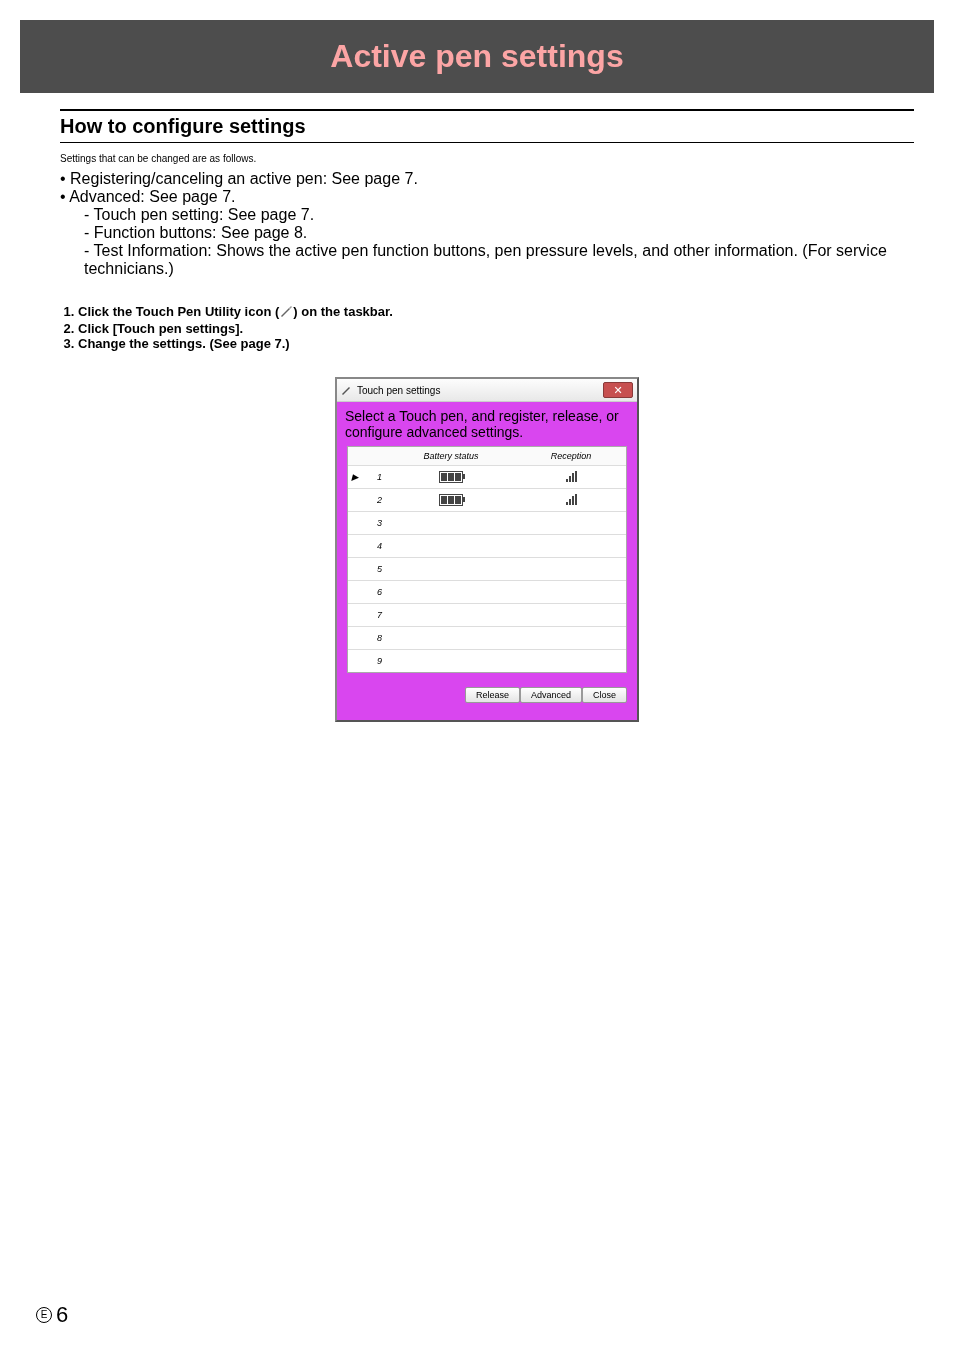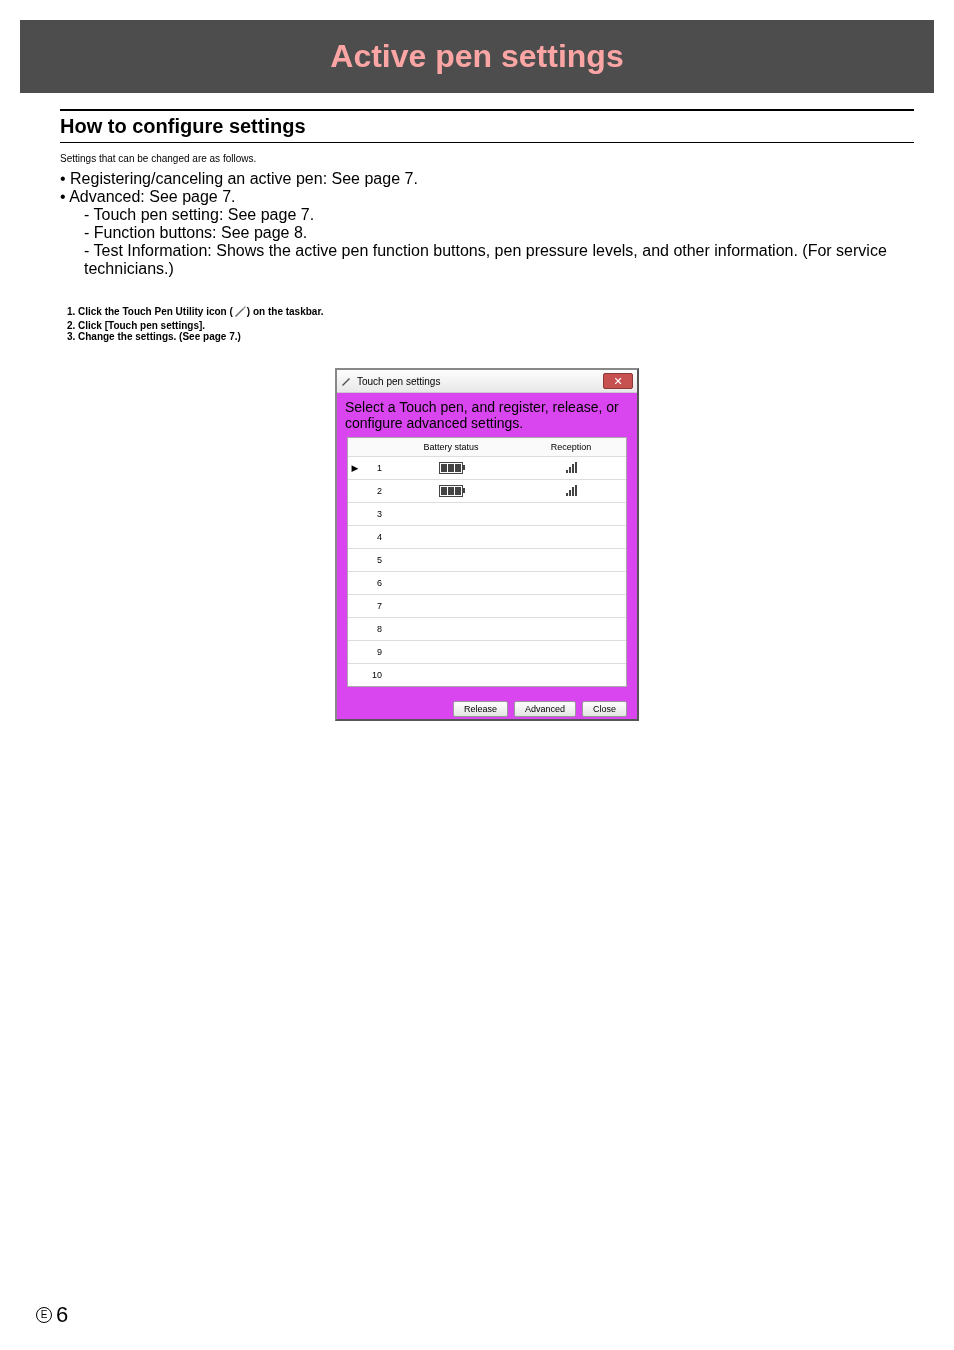--- a/index.html
+++ b/index.html
@@ -47,21 +47,21 @@
   }
   ul.sub {
     list-style: none;
     padding-left: 24px;
     margin: 0;
   }
   ul.sub > li::before {
     content: "- ";
   }
   ol.steps {
-    font-size: 10px;
+    font-size: 13px;
     font-weight: bold;
     padding-left: 18px;
     margin: 26px 0;
   }
   .pen-icon-inline {
     display: inline-block;
     vertical-align: middle;
   }
 
   
@@ -102,20 +102,21 @@
   }
   .grid {
     margin: 0 10px 8px 10px;
     border: 1px solid #aaa;
     background: #fff;
   }
   .grid-head, .grid-row {
     display: flex;
     border-bottom: 1px solid #ddd;
     align-items:center;
+    font-style:italic;
   }
   .grid-row:last-child { border-bottom: none; }
   .c-sel { width: 14px; text-align:center; font-size:9px;}
   .c-num { width: 20px; text-align:right; padding-right:4px; font-size:9px;}
   .c-bat { flex:1; text-align:center; padding:2px 0;}
   .c-rec { width: 110px; text-align:center; padding:2px 0;}
   .grid-head { background:#fafafa; font-size:9px; height:18px;}
   .grid-row { height:22px; }
   .battery {
     display:inline-block;
@@ -126,22 +127,22 @@
   }
   .battery .fill{display:flex;height:100%;gap:1px;padding:1px;box-sizing:border-box;}
   .battery .bar{flex:1;background:#444;}
   .signal {
     display:inline-flex;align-items:flex-end;gap:1px;height:11px;
   }
   .signal span{width:2px;background:#444;}
   .btnrow {
     display:flex;
     justify-content:flex-end;
-    gap:6px;
-    padding:6px 10px 2px 10px;
+    gap:0;
+    padding:6px 10px 17px 10px;
   }
   .winbtn {
     font-size:9px;
     padding:2px 10px;
     background:linear-gradient(#fff,#e4e4e4);
     border:1px solid #999;
     border-radius:2px;
   }
 
   .page-footer {
@@ -284,26 +285,20 @@
             <div class="c-num">8</div>
             <div class="c-bat"></div>
             <div class="c-rec"></div>
           </div>
           <div class="grid-row">
             <div class="c-sel"></div>
             <div class="c-num">9</div>
             <div class="c-bat"></div>
             <div class="c-rec"></div>
           </div>
-          <div class="grid-row">
-            <div class="c-sel"></div>
-            <div class="c-num">10</div>
-            <div class="c-bat"></div>
-            <div class="c-rec"></div>
-          </div>
         </div>
     </div>
     <div class="btnrow">
       <div class="winbtn">Release</div>
       <div class="winbtn">Advanced</div>
       <div class="winbtn">Close</div>
     </div>
   </div>
 </div>
 

